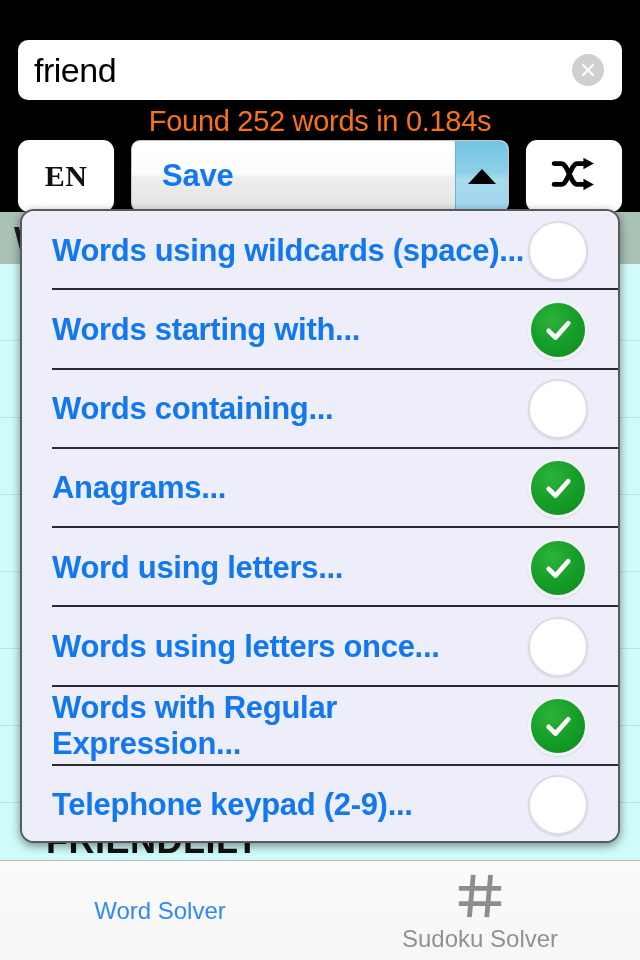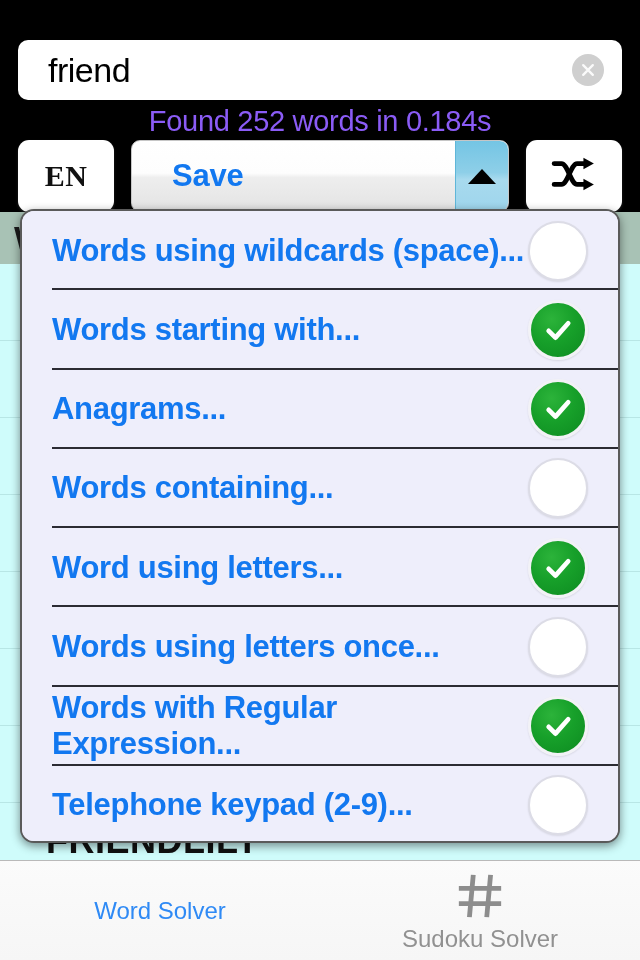--- a/index.html
+++ b/index.html
@@ -33,33 +33,33 @@
 
   
   .searchwrap{
     position:absolute; left:18px; top:40px; width:604px; height:60px;
   }
   .searchfield{
     width:100%; height:100%; background:#fff; border-radius:10px;
     position:relative; display:flex; align-items:center;
   }
   .search-text{
-    margin-left:30px; font-size:34px; color:#000; letter-spacing:-0.5px;
+    margin-left:16px; font-size:34px; color:#000; letter-spacing:-0.5px;
     line-height:40px;
   }
   .clear-btn{
     position:absolute; right:18px; top:50%; transform:translateY(-50%);
     width:32px; height:32px; border-radius:50%; background:#cfcfcf;
     display:flex; align-items:center; justify-content:center;
   }
 
   
   .found-label{
     position:absolute; left:0; right:0; top:104px; text-align:center;
-    color:#8b5cf6; font-size:29px; line-height:34px; letter-spacing:-0.3px;
+    color:#f97316; font-size:29px; line-height:34px; letter-spacing:-0.3px;
   }
 
   
   .toolbar{ position:absolute; left:0; top:140px; width:640px; height:72px; }
   .tb-btn{
     position:absolute; top:0; height:72px; background:#fff; border-radius:11px;
     display:flex; align-items:center; justify-content:center;
     box-shadow:0 2px 3px rgba(255,255,255,0.12);
   }
   .tb-en{ left:18px; width:96px;font-family:Liberation Serif, serif; }
@@ -67,21 +67,21 @@
   .tb-shuffle{ right:18px; width:96px; }
 
   .savebtn{
     position:absolute; left:131px; top:0; width:378px; height:72px;
     border-radius:9px; overflow:hidden;
     background:linear-gradient(to bottom,#ffffff 0%,#fdfdfd 46%,#eeeeee 52%,#e3e3e3 100%);
     border:1px solid #c6c6c6;
     display:flex; align-items:center;
   }
   .savebtn-label{
-    margin-left:40px; font-size:31px; font-weight:700; color:#1278f0;
+    margin-left:30px; font-size:31px; font-weight:700; color:#1278f0;
     letter-spacing:-0.2px;
   }
   .savebtn-arrow{
     position:absolute; right:0; top:0; width:53px; height:100%;
     background:linear-gradient(to bottom,#74c5e4 0%,#8ecfe8 45%,#a8daee 55%,#9ed5ec 100%);
     border-left:1px solid #5fb6d8;
     border-radius:0 8px 8px 0;
     display:flex; align-items:center; justify-content:center;
   }
   .caret-up{
@@ -234,40 +234,40 @@
         <span class="check">
             <svg viewBox="0 0 40 40" width="34" height="34">
               <path d="M9 21 L17 29 L32 12" stroke="#fff" stroke-width="5.5" fill="none" stroke-linecap="round" stroke-linejoin="round"></path>
             </svg>
           </span>
       </span>
       <span class="sep"></span>
     </div>
 
     <div class="menu-row">
+      <span class="menu-label">Words containing...</span>
+      <span class="toggle off">
+        
+      </span>
+      <span class="sep"></span>
+    </div>
+
+    <div class="menu-row">
       <span class="menu-label">Anagrams...</span>
       <span class="toggle on">
         <span class="check">
             <svg viewBox="0 0 40 40" width="34" height="34">
               <path d="M9 21 L17 29 L32 12" stroke="#fff" stroke-width="5.5" fill="none" stroke-linecap="round" stroke-linejoin="round"></path>
             </svg>
           </span>
       </span>
       <span class="sep"></span>
     </div>
 
     <div class="menu-row">
-      <span class="menu-label">Words containing...</span>
-      <span class="toggle off">
-        
-      </span>
-      <span class="sep"></span>
-    </div>
-
-    <div class="menu-row">
       <span class="menu-label">Word using letters...</span>
       <span class="toggle on">
         <span class="check">
             <svg viewBox="0 0 40 40" width="34" height="34">
               <path d="M9 21 L17 29 L32 12" stroke="#fff" stroke-width="5.5" fill="none" stroke-linecap="round" stroke-linejoin="round"></path>
             </svg>
           </span>
       </span>
       <span class="sep"></span>
     </div>

